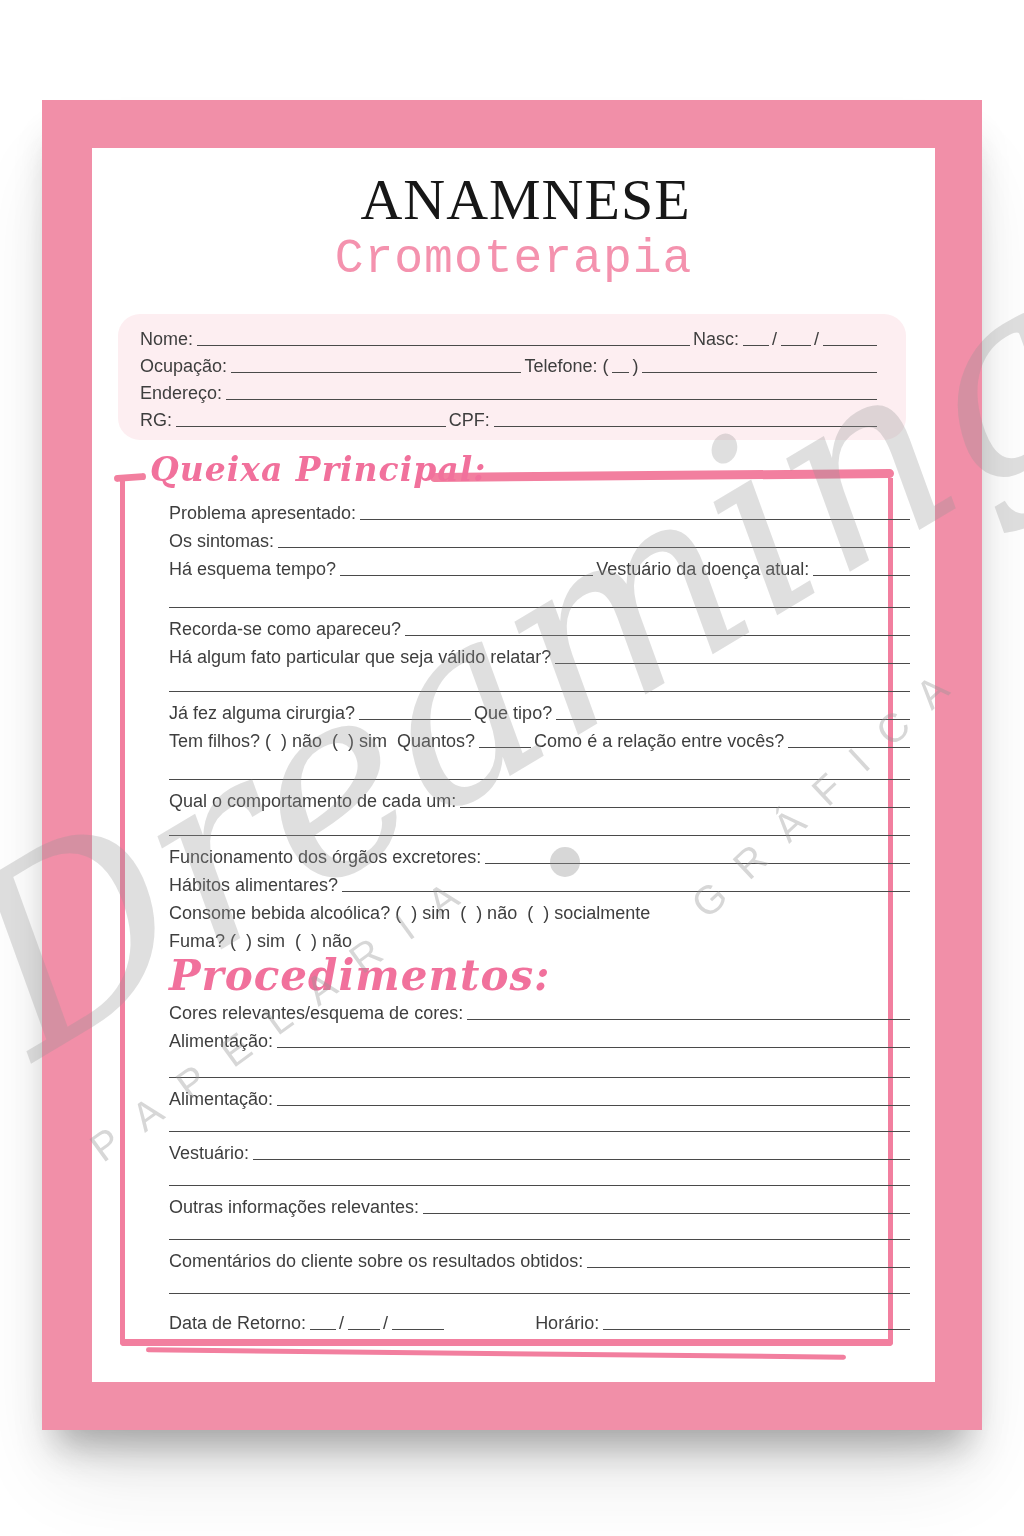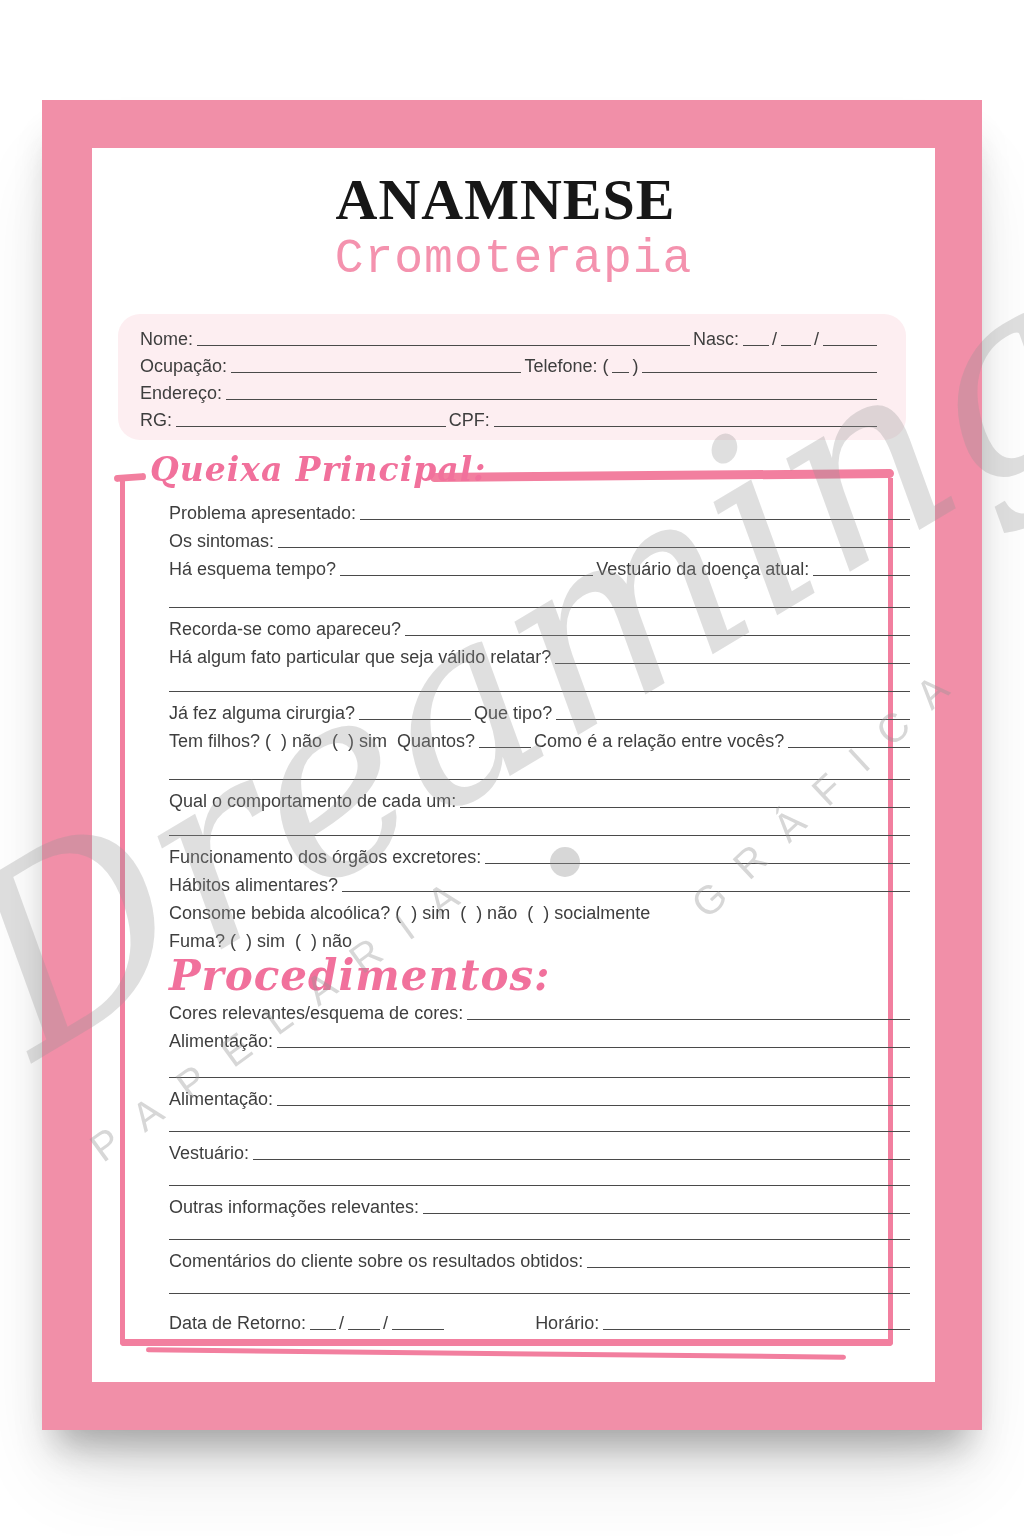--- a/index.html
+++ b/index.html
@@ -7,22 +7,22 @@
               font-family:"Liberation Sans", sans-serif; }
   #page { position:relative; width:1024px; height:1536px; background:#fff; }
 
   
   .card { position:absolute; left:42px; top:100px; width:940px; height:1330px;
           background:#f18fa8;
           box-shadow:0 30px 34px -14px rgba(40,40,40,0.35), 0 55px 80px -20px rgba(40,40,40,0.14); }
   .sheet { position:absolute; left:50px; top:48px; right:47px; bottom:48px; background:#ffffff; }
 
   
-  .title { position:absolute; left:84px; top:166px; width:843px; text-align:center;
-           font-family:"Liberation Serif", serif; font-weight:700; font-size:58px;
+  .title { position:absolute; left:104px; top:166px; width:843px; text-align:center;
+           font-family:"Liberation Serif", serif; font-weight:400; font-size:58px;
            letter-spacing:1px; color:#171717; }
   .subtitle { position:absolute; left:92px; top:232px; width:843px; text-align:center;
               font-family:Liberation Mono, monospace; font-weight:400; font-size:48px;
               letter-spacing:1px; color:#f492ae; }
 
   
   .infobox { position:absolute; left:118px; top:314px; width:788px; height:126px;
              background:#fdeef1; border-radius:22px; padding:9px 26px 9px 22px;
              display:flex; flex-direction:column; justify-content:space-around; }
 

